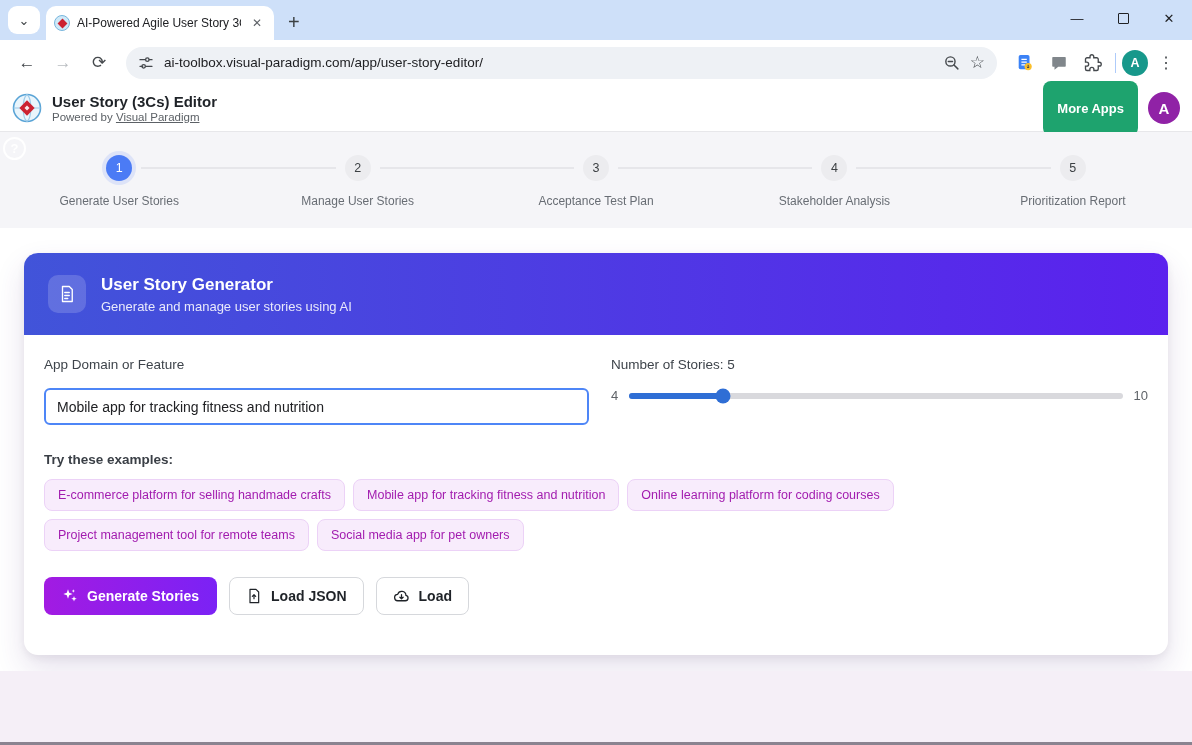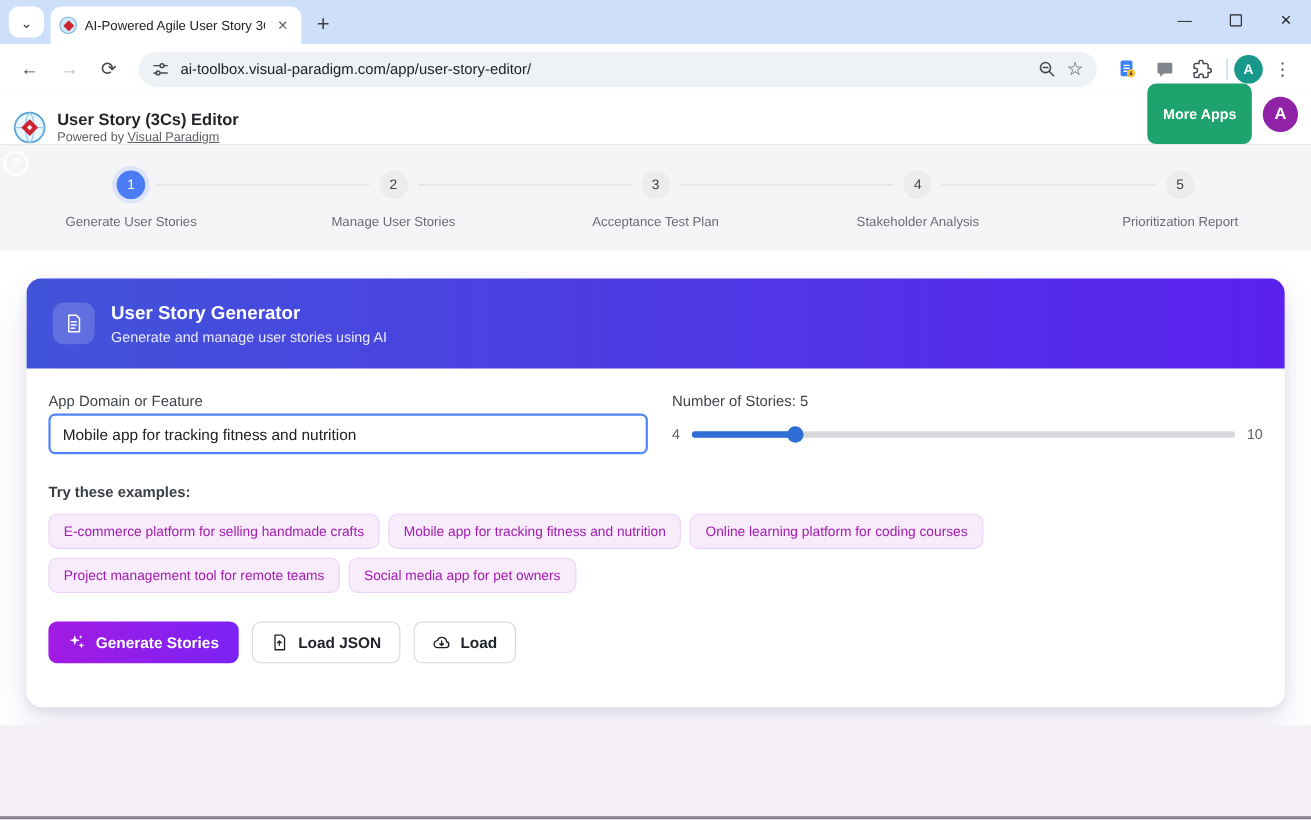--- a/index.html
+++ b/index.html
@@ -32,21 +32,21 @@
   .omni-url { font-size:13.5px; color:#202124; white-space:nowrap; overflow:hidden; flex:1; }
   .omni-ic { color:#45494d; cursor:pointer; flex:0 0 auto; display:flex; align-items:center; }
   .star { font-size:17px; }
   .action-ic { width:32px; height:32px; display:flex; align-items:center; justify-content:center; cursor:pointer; flex:0 0 auto; }
   .divider-v { width:1px; height:20px; background:#aecbfa; margin:0 4px; }
   .chrome-avatar { width:26px; height:26px; border-radius:50%; background:#17988b; color:#fff; font-size:12.5px; font-weight:bold;
                    display:flex; align-items:center; justify-content:center; cursor:pointer; }
   .kebab { font-size:16px; color:#45494d; letter-spacing:0; }
 
   
-  .appheader { height:47px; background:#fff; border-bottom:1px solid #e7e7ea; display:flex; align-items:flex-end;
+  .appheader { height:47px; background:#fff; border-bottom:1px solid #e7e7ea; display:flex; align-items:center;
                padding:0 12px; gap:10px; flex:0 0 auto; }
   .vp-logo { width:30px; height:30px; flex:0 0 auto; }
   .app-title { font-size:15px; font-weight:bold; color:#1f2328; line-height:1.2; }
   .app-sub { font-size:11.5px; color:#5c6166; }
   .app-sub a { color:#5c6166; text-decoration:underline; cursor:pointer; }
   .header-right { margin-left:auto; display:flex; align-items:center; gap:10px; }
   .more-apps { background:var(--green,#1ea36e); color:#fff; font-size:13px; font-weight:bold; border:none;
                padding:20px 14px; border-radius:8px; cursor:pointer; font-family:inherit; }
   .user-avatar { width:32px; height:32px; border-radius:50%; background:var(--avatar-purple,#9022a6); color:#fff;
                  font-weight:bold; font-size:15px; display:flex; align-items:center; justify-content:center; cursor:pointer; }
@@ -71,21 +71,21 @@
           box-shadow:0 14px 30px rgba(76,46,130,.14), 0 3px 8px rgba(0,0,0,.06); }
   .banner { height:82px; background:linear-gradient(90deg, var(--banner-from,#4154d9), var(--banner-to,#5b21ee));
             display:flex; align-items:center; padding:0 24px; gap:15px; }
   .banner-icon { width:38px; height:38px; border-radius:10px; background:rgba(255,255,255,.17);
                  display:flex; align-items:center; justify-content:center; flex:0 0 auto; }
   .banner-title { color:#fff; font-size:17px; font-weight:bold; }
   .banner-sub { color:rgba(255,255,255,.88); font-size:13px; margin-top:4px; }
 
   .card-body { padding:22px 20px 40px; }
   .form-row { display:grid; grid-template-columns:545px 1fr; gap:22px; align-items:start; }
-  .field-label { font-size:13.5px; color:#3e444b; margin-bottom:4px; }
+  .field-label { font-size:13.5px; color:#3e444b; margin-bottom:16px; }
   .domain-input { width:100%; height:37px; border:2px solid #4e86f7; border-radius:6px; padding:0 11px;
                   font-size:14px; color:#202124; font-family:inherit; outline:none; }
   .slider-row { display:flex; align-items:center; gap:11px; margin-top:15px; }
   .slider-end { font-size:13px; color:#5f6368; }
   .slider-track { flex:1; height:6px; background:#d9d9dd; border-radius:3px; position:relative; cursor:pointer; }
   .slider-fill { position:absolute; left:0; top:0; height:100%; width:19%; background:var(--slider-blue,#2f6ed5); border-radius:3px; }
   .slider-thumb { position:absolute; left:19%; top:50%; transform:translate(-50%,-50%); width:15px; height:15px;
                   border-radius:50%; background:var(--slider-blue,#2f6ed5); cursor:grab; }
 
   .examples-label { margin:27px 0 12px; font-size:13.5px; font-weight:bold; color:#3a3f46; }

